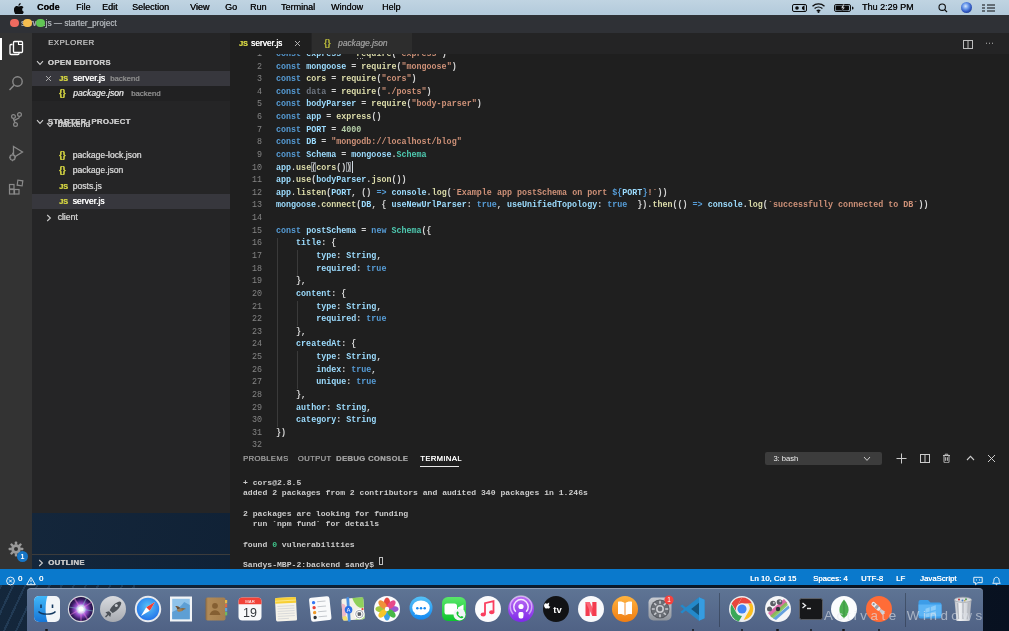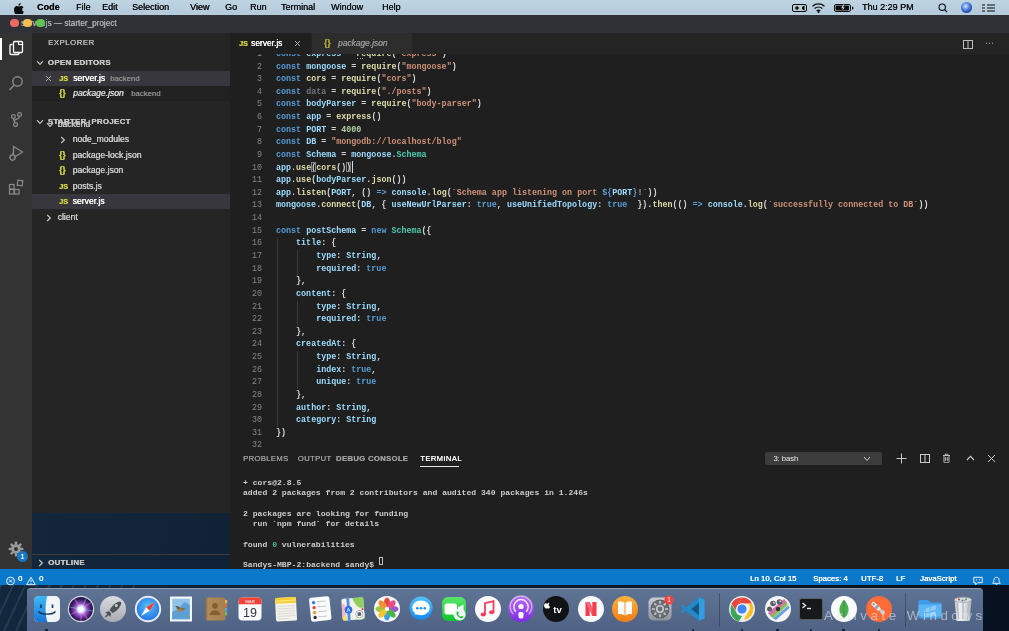--- a/index.html
+++ b/index.html
@@ -180,26 +180,20 @@
     <svg class="abs" style="left:4px;top:5px;" width="8" height="6" viewBox="0 0 8 6">
         <path d="M1 1.2 4 4.4 7 1.2" fill="none" stroke="#cccccc" stroke-width="1.1"></path>
       </svg>
     <span class="abs sechead" style="left:15.7px;">STARTER_PROJECT</span>
   </div>
   <div class="row" style="top:83.9px;">
     <svg class="abs" style="left:14px;top:5px;" width="8" height="6" viewBox="0 0 8 6">
         <path d="M1 1.2 4 4.4 7 1.2" fill="none" stroke="#cccccc" stroke-width="1.1"></path>
       </svg>
     <span class="abs" style="left:25.5px;">backend</span>
-  </div>
-  <div class="row" style="top:99.4px;">
-    <svg class="abs" style="left:28px;top:4px;" width="6" height="8" viewBox="0 0 6 8">
-        <path d="M1.2 1 4.4 4 1.2 7" fill="none" stroke="#cccccc" stroke-width="1.1"></path>
-      </svg>
-    <span class="abs" style="left:40.5px;">node_modules</span>
   </div>
   <div class="row" style="top:114.8px;">
     <span class="abs brace" style="left:27px;">{}</span>
     <span class="abs" style="left:40.5px;">package-lock.json</span>
   </div>
   <div class="row" style="top:130.2px;">
     <span class="abs brace" style="left:27px;">{}</span>
     <span class="abs" style="left:40.5px;">package.json</span>
   </div>
   <div class="row" style="top:145.7px;">
@@ -265,21 +259,21 @@
       <div class="cl" style="top:75.78px;"><span class="k">const</span> <span class="v">PORT</span> = <span class="n">4000</span></div>
 <div class="ln" style="top:88.41px;">8</div>
       <div class="cl" style="top:88.41px;"><span class="k">const</span> <span class="v">DB</span> = <span class="s">"mongodb://localhost/blog"</span></div>
 <div class="ln" style="top:101.04px;">9</div>
       <div class="cl" style="top:101.04px;"><span class="k">const</span> <span class="v">Schema</span> = <span class="v">mongoose</span>.<span class="c">Schema</span></div>
 <div class="ln" style="top:113.67px;">10</div>
       <div class="cl" style="top:113.67px;"><span class="v">app</span>.<span class="f">use</span>(<span class="f">cors</span>())</div>
 <div class="ln" style="top:126.3px;">11</div>
       <div class="cl" style="top:126.3px;"><span class="v">app</span>.<span class="f">use</span>(<span class="v">bodyParser</span>.<span class="f">json</span>())</div>
 <div class="ln" style="top:138.93px;">12</div>
-      <div class="cl" style="top:138.93px;"><span class="v">app</span>.<span class="f">listen</span>(<span class="v">PORT</span>, () <span class="k">=&gt;</span> <span class="v">console</span>.<span class="f">log</span>(<span class="s">`Schema app listening on port </span><span class="k">${</span><span class="v">PORT</span><span class="k">}</span><span class="s">!`</span>))</div>
+      <div class="cl" style="top:138.93px;"><span class="v">app</span>.<span class="f">listen</span>(<span class="v">PORT</span>, () <span class="k">=&gt;</span> <span class="v">console</span>.<span class="f">log</span>(<span class="s">`Example app postSchema on port </span><span class="k">${</span><span class="v">PORT</span><span class="k">}</span><span class="s">!`</span>))</div>
 <div class="ln" style="top:151.56px;">13</div>
       <div class="cl" style="top:151.56px;"><span class="v">mongoose</span>.<span class="f">connect</span>(<span class="v">DB</span>, { <span class="v">useNewUrlParser</span>: <span class="k">true</span>, <span class="v">useUnifiedTopology</span>: <span class="k">true</span>  }).<span class="f">then</span>(() <span class="k">=&gt;</span> <span class="v">console</span>.<span class="f">log</span>(<span class="s">`successfully connected to DB`</span>))</div>
 <div class="ln" style="top:164.19px;">14</div>
 <div class="ln" style="top:176.82px;">15</div>
       <div class="cl" style="top:176.82px;"><span class="k">const</span> <span class="v">postSchema</span> = <span class="k">new</span> <span class="c">Schema</span>({</div>
 <div class="ln" style="top:189.45px;">16</div>
       <div class="cl" style="top:189.45px;">    <span class="v">title</span>: {</div>
 <div class="ln" style="top:202.08px;">17</div>
       <div class="cl" style="top:202.08px;">        <span class="v">type</span>: <span class="v">String</span>,</div>
 <div class="ln" style="top:214.71px;">18</div>

